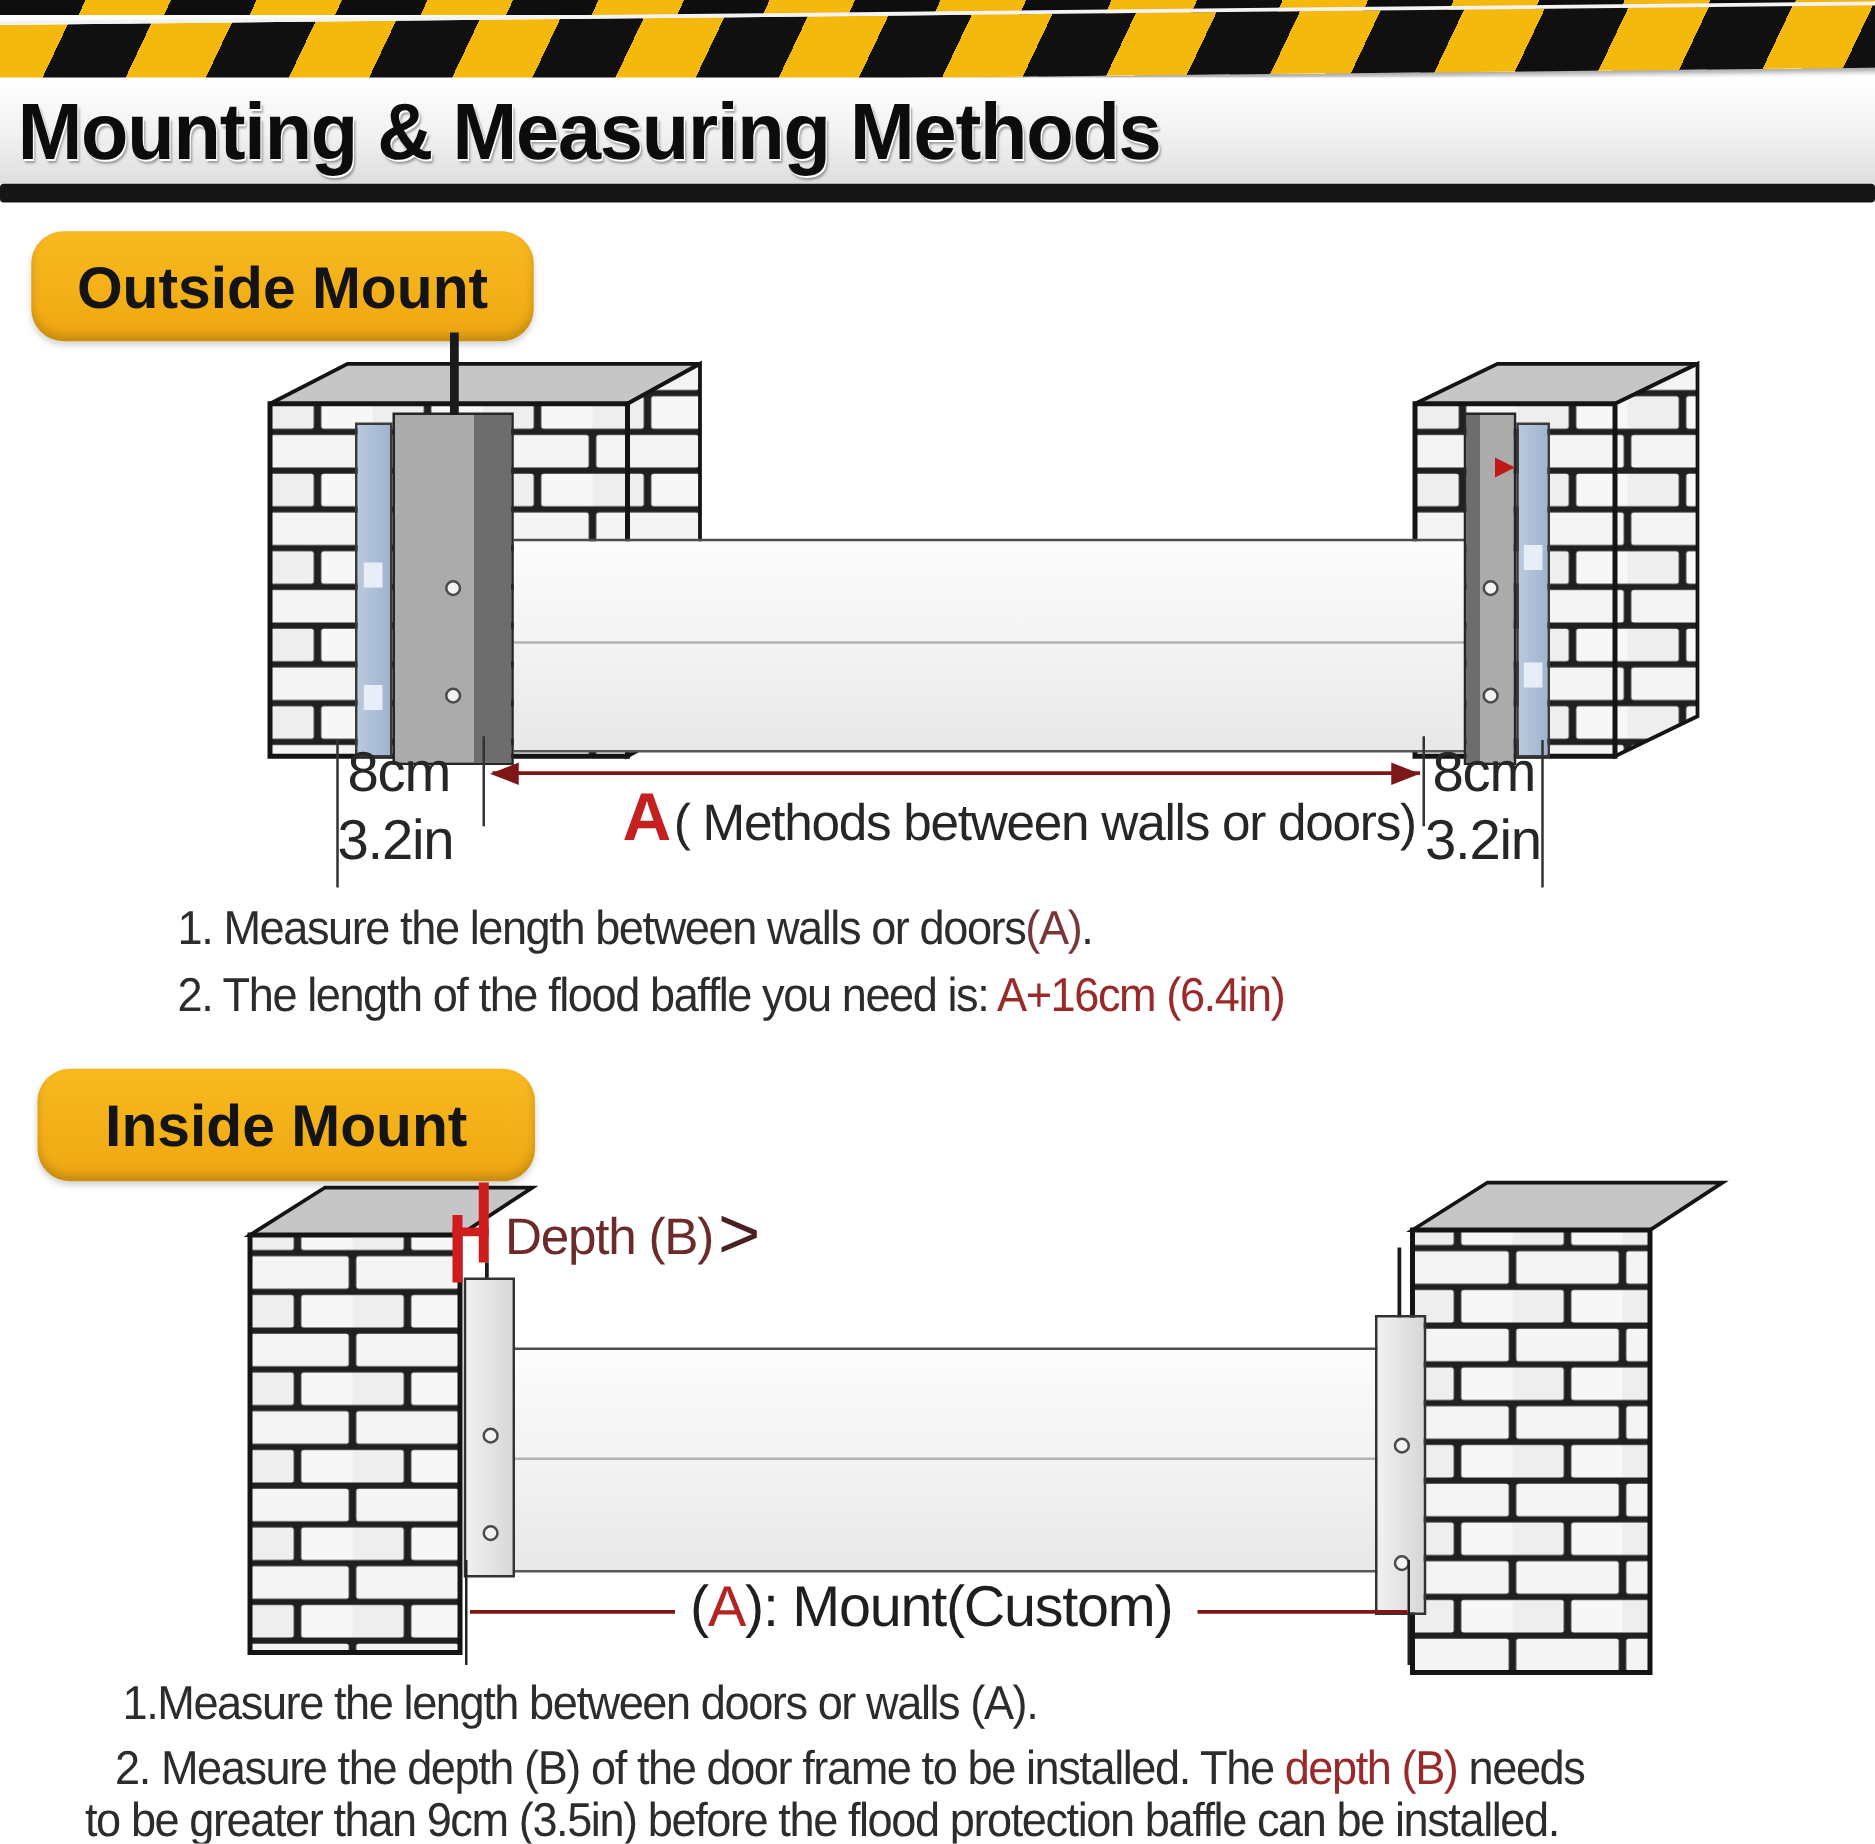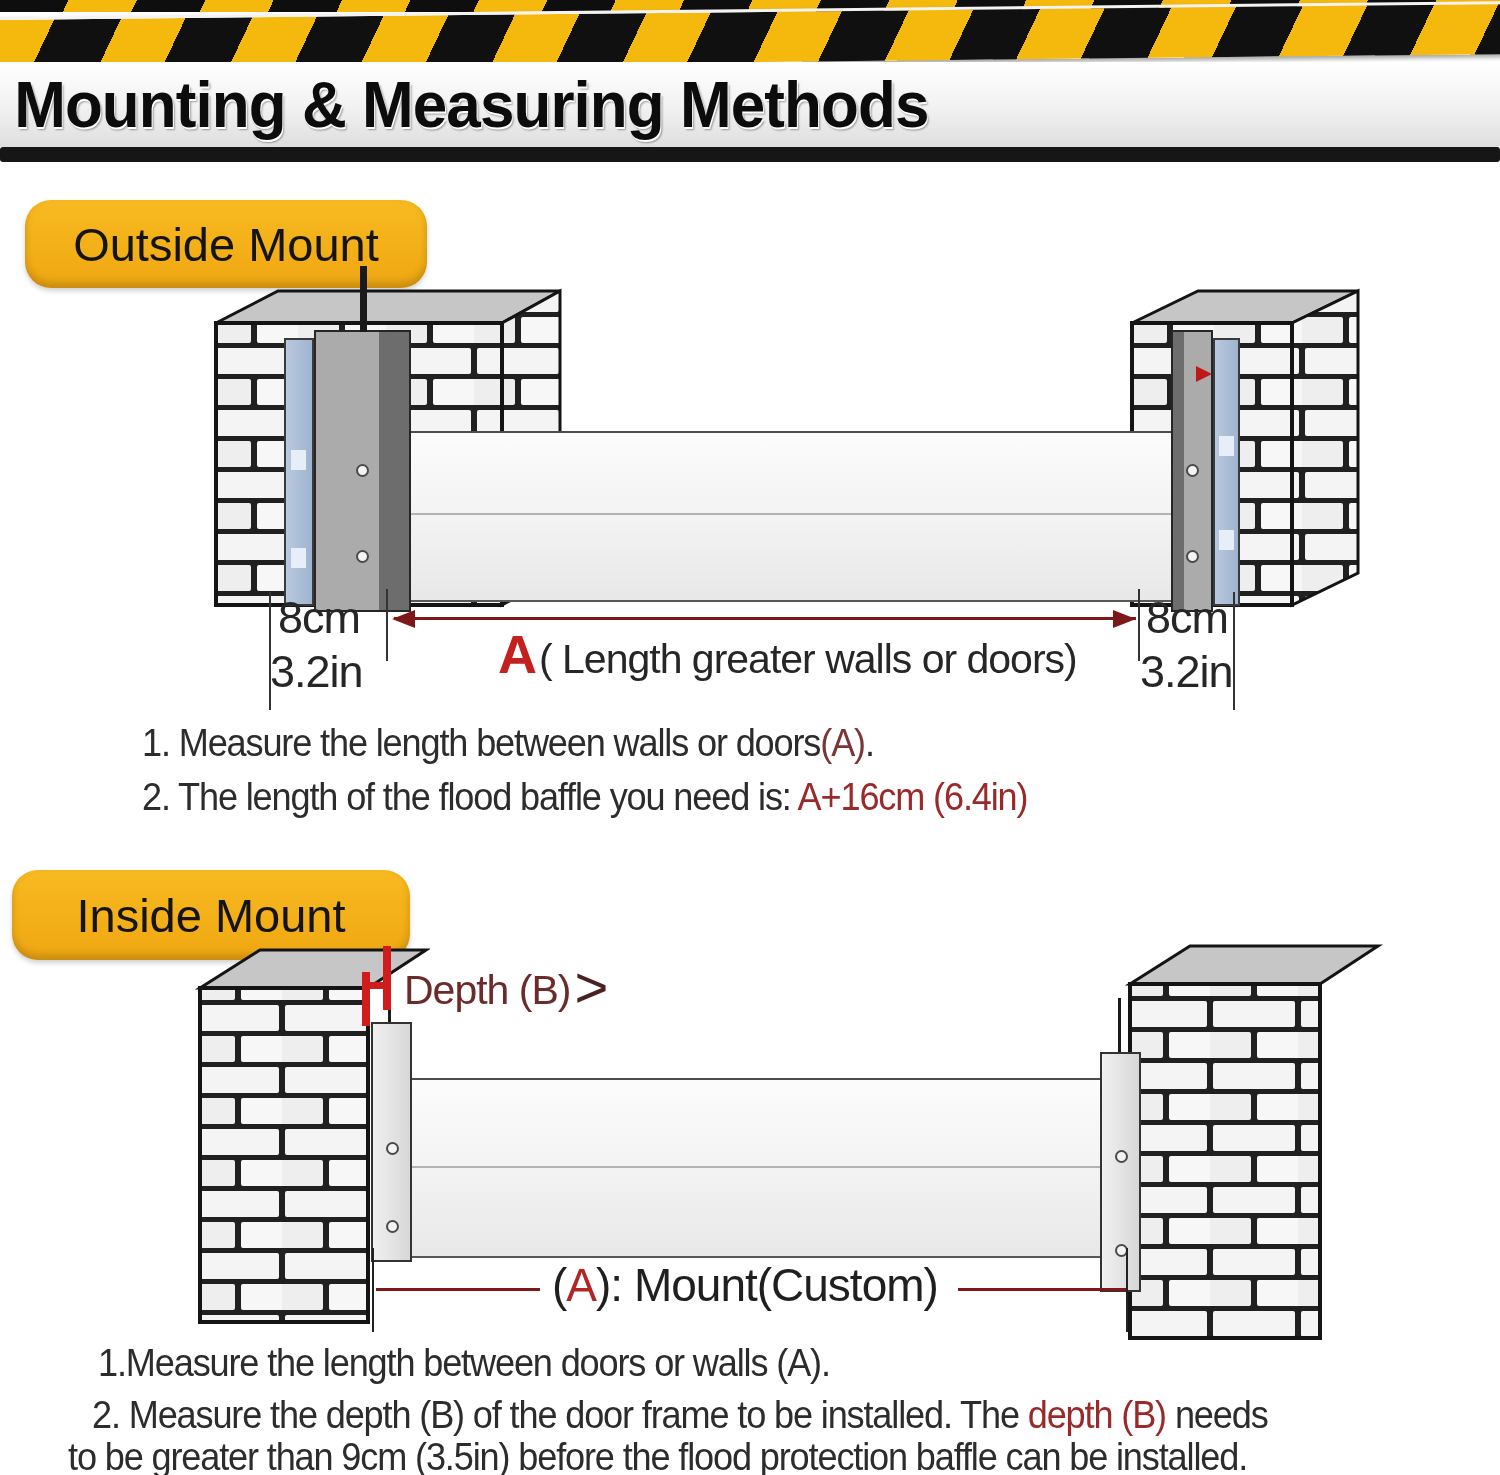--- a/index.html
+++ b/index.html
@@ -19,22 +19,22 @@
   .title-band{top:62px;left:0;width:100%;height:85px;
     background:linear-gradient(180deg,#ffffff 0%,#f1f1f1 55%,#dedede 100%);
     display:flex;align-items:center;justify-content:flex-start;}
   .title{font-size:64px;font-weight:700;letter-spacing:-1px;color:#0c0c0c;
     transform:scaleX(0.97);text-shadow:1px 2px 0 #ffffff,2px 3px 2px rgba(0,0,0,.35);}
   .black-bar{top:147px;left:0;width:100%;height:15px;background:#161616;border-radius:3px;}
 
   
   .badge{background:linear-gradient(180deg,#f8ba20 0%,#efa712 100%);
     border-radius:26px;display:flex;align-items:center;justify-content:center;
-    font-size:47px;font-weight:400;color:#141414;letter-spacing:0;
-    box-shadow:inset 0 -5px 8px rgba(0,0,0,.18),0 3px 5px rgba(0,0,0,.18);margin-top:15px;}
+    font-size:47px;font-weight:700;color:#141414;letter-spacing:0;
+    box-shadow:inset 0 -5px 8px rgba(0,0,0,.18),0 3px 5px rgba(0,0,0,.18);}
 
   
   .barrier{background:linear-gradient(180deg,#fcfcfc 0%,#f3f3f3 50%,#e8e8e8 100%);
     border-top:2px solid #4d4d4d;border-bottom:2px solid #585858;}
   .seam{position:absolute;left:0;width:100%;height:2px;background:#b3b3b3;}
   .blue-strip{background:linear-gradient(90deg,#b9c9de 0%,#9fb4d0 100%);
     border:2px solid #3a3a3a;box-sizing:border-box;}
   .blue-spot{position:absolute;width:15px;height:20px;background:#e7eef7;}
   .gray-channel{background:linear-gradient(90deg,#ababab 0 68%,#6d6d6d 68% 100%);
     border:2px solid #262626;box-sizing:border-box;}
@@ -138,31 +138,31 @@
   <div class="abs ah-left" style="left:392px;top:610px;"></div>
   <div class="abs ah-right" style="left:1113px;top:610px;"></div>
 
   <div class="abs dim-txt" style="left:278px;top:592px;">8cm</div>
   <div class="abs dim-txt" style="left:270px;top:646px;">3.2in</div>
   <div class="abs dim-txt" style="left:1146px;top:592px;">8cm</div>
   <div class="abs dim-txt" style="left:1140px;top:646px;">3.2in</div>
 
   <div class="abs span-row" style="left:498px;top:623px;">
     <span class="span-a">A</span>
-    <span class="span-rest">( Length greater walls or doors)</span>
+    <span class="span-rest">( Methods between walls or doors)</span>
   </div>
 
   <div class="abs step" style="left:142px;top:722px;">
     <span>1. Measure the length between walls or doors</span><span class="hl-maroon">(A)</span><span>.</span>
   </div>
   <div class="abs step" style="left:142px;top:776px;">
     <span>2. The length of the flood baffle you need is: </span><span class="hl-red">A+16cm (6.4in)</span>
   </div>
 
-  <div class="abs badge" style="left:12px;top:855px;width:398px;height:90px;">
+  <div class="abs badge" style="left:30px;top:855px;width:398px;height:90px;">
     <span>Inside Mount</span>
   </div>
 
   <svg class="abs" style="left:194px;top:940px;" width="236" height="386">
     <polygon points="6,48 174,48 232,10 66,10" fill="#c6c6c6" stroke="#141414" stroke-width="3"></polygon>
     <rect x="6" y="48" width="168" height="334" fill="url(#brickPat)" stroke="#141414" stroke-width="4"></rect>
   </svg>
 
   <svg class="abs" style="left:1122px;top:936px;" width="262" height="404">
     <polygon points="8,48 198,48 256,10 68,10" fill="#c6c6c6" stroke="#141414" stroke-width="3"></polygon>

